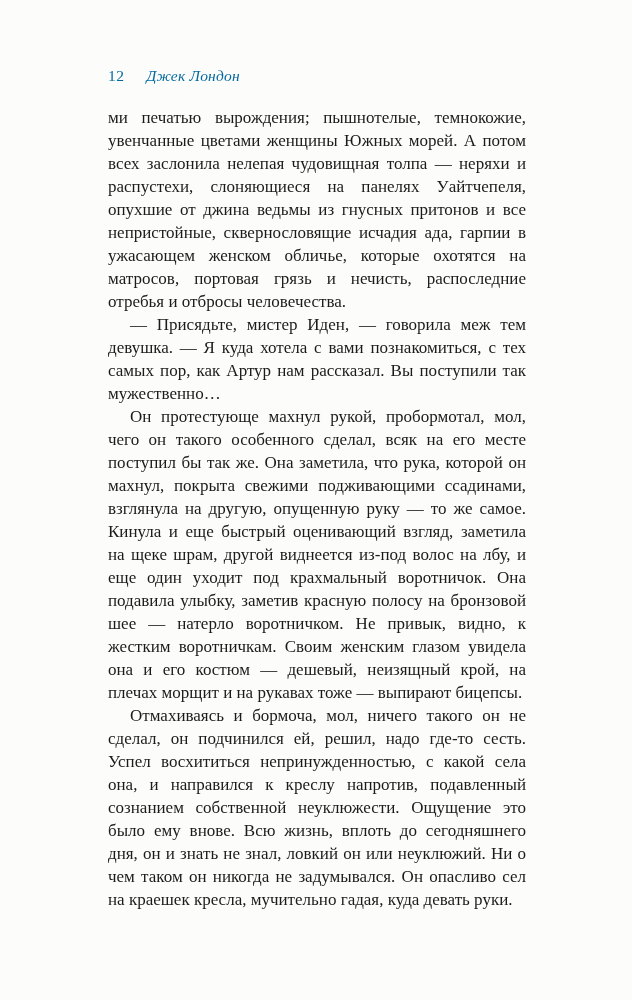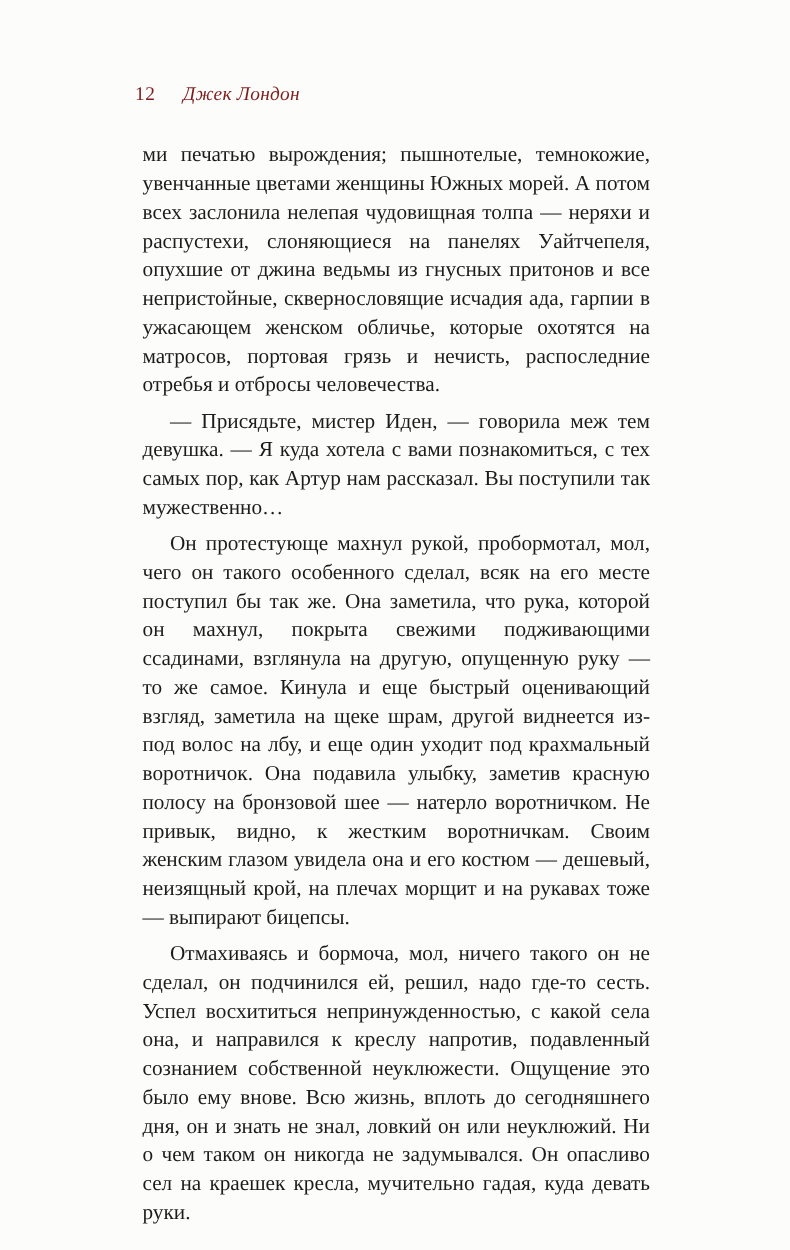--- a/index.html
+++ b/index.html
@@ -17,21 +17,21 @@
     font-family: "Liberation Serif", "DejaVu Serif", serif;
     color: #1b1b1b;
   }
   .running-header {
     position: absolute;
     left: 108px;
     top: 66px;
     width: 420px;
     font-size: 15.5px;
     line-height: 20px;
-    color: #7f1d1d;
+    color: #0369a1;
     white-space: nowrap;
   }
   .running-header .page-number {
     font-style: normal;
     letter-spacing: 0.5px;
   }
   .running-header .author {
     font-style: italic;
     margin-left: 18px;
     letter-spacing: 0.2px;
@@ -42,21 +42,21 @@
     top: 106px;
     width: 418px;
     font-size: 17px;
     line-height: 23px;
     text-align: justify;
     text-justify: inter-word;
     hyphens: auto;
     -webkit-hyphens: auto;
   }
   .body-text p {
-    margin: 6px;
+    margin: 0;
     padding: 0;
   }
   .body-text p.indent {
     text-indent: 22px;
   }
   .body-text p.no-indent {
     text-indent: 0;
   }
 </style>
 </head>

